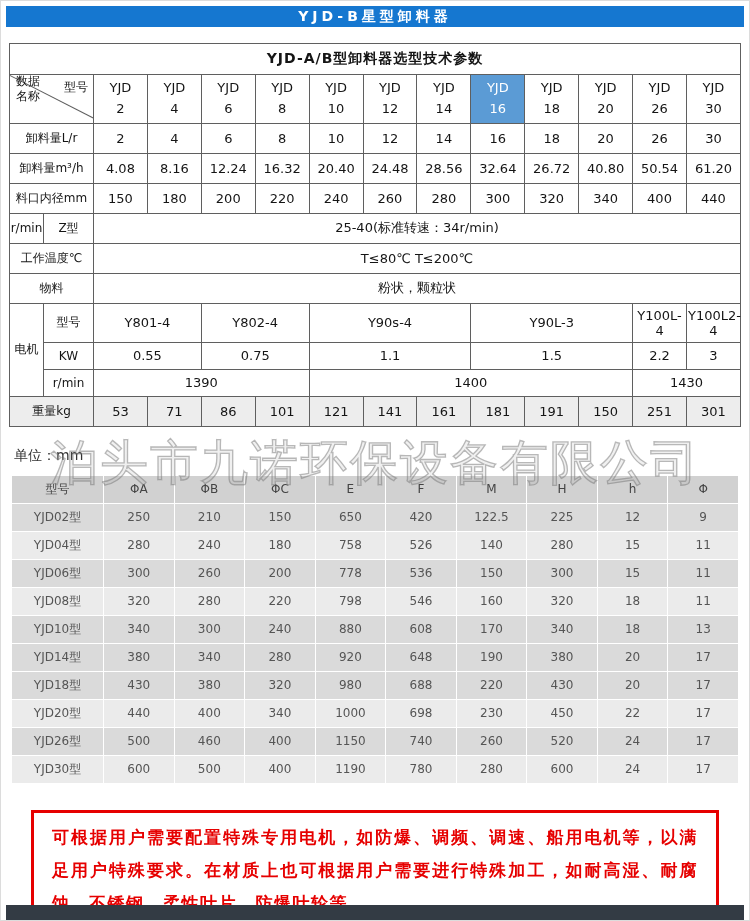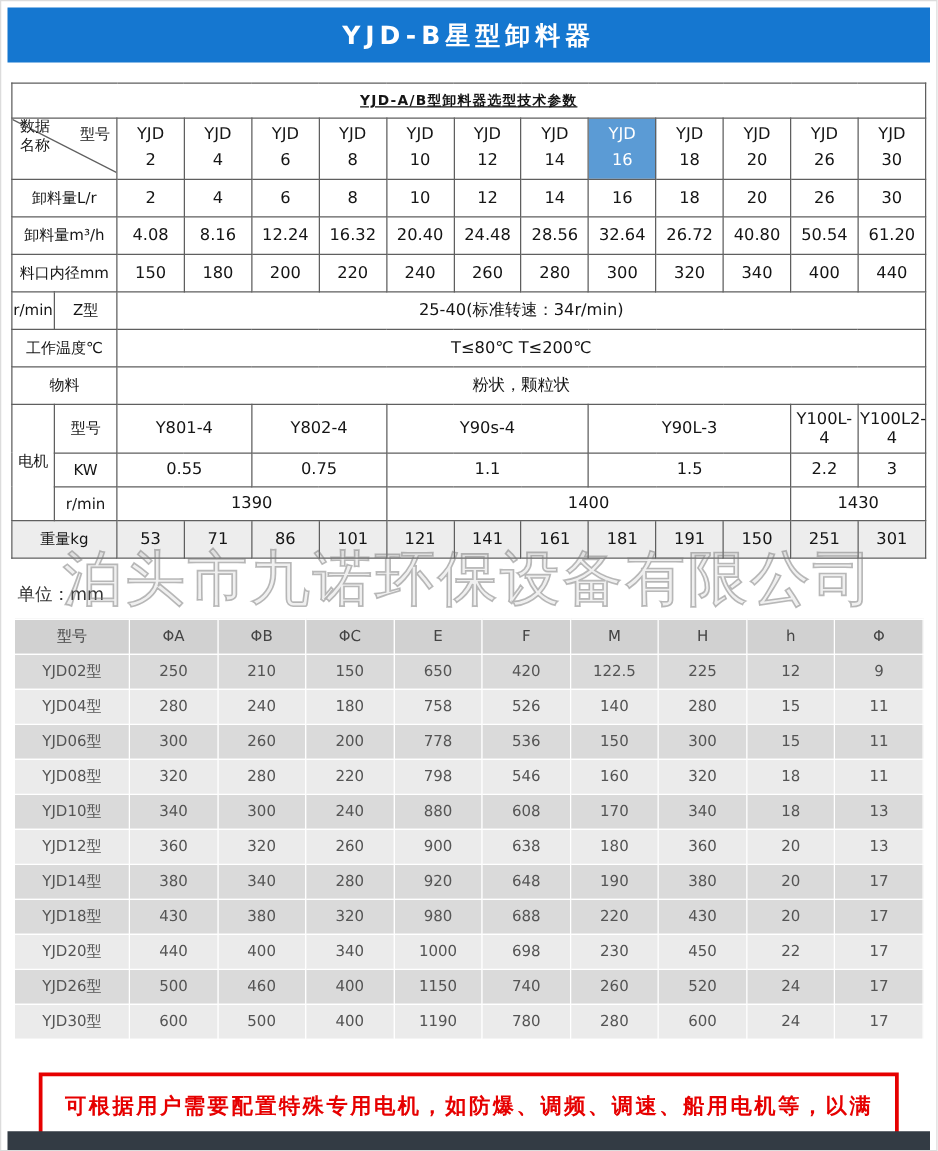--- a/index.html
+++ b/index.html
@@ -11,37 +11,37 @@
   }
   .page {
     position: relative;
     width: 750px; height: 921px;
     background: #fff;
     border: 1px solid #dcdcdc;
     overflow: hidden;
   }
   .top-banner {
     margin: 5px 5px 0;
-    height: 44px;
+    height: 21px;
     background: var(--accent-blue, #1577d0);
     color: #fff;
-    font-size: 20px; font-weight: bold; letter-spacing: 4px;
+    font-size: 14px; font-weight: bold; letter-spacing: 4px;
     display: flex; align-items: center; justify-content: center;
   }
   .sel-wrap { margin: 16px 8px 0; }
   table.sel { width: 100%; border-collapse: collapse; table-layout: fixed; }
   .sel td {
     border: 1px solid #5f5f5f;
     text-align: center; vertical-align: middle;
     font-size: 13px; color: #151515;
     padding: 4px 1px;
   }
   .sel col.c-lab1 { width: 34px; }
   .sel col.c-lab2 { width: 50px; }
-  .sel .tbl-title { font-size: 11px; font-weight: bold; padding: 6px 0; letter-spacing: 1px; text-decoration: underline; }
+  .sel .tbl-title { font-size: 14px; font-weight: bold; padding: 6px 0; letter-spacing: 1px; }
   .sel .row-label { font-size: 12px; padding: 6px 0; }
   .sel .model-head { padding: 3px 0; }
   .sel .model-head div { line-height: 1.6; }
   .sel .model-head.hl { background: var(--highlight-blue, #5b9bd5); color: #fff; }
   .sel tr.weight-row td { background: #ededed; margin-left: 15px; }
   .sel td.diag { position: relative; padding: 0; height: 44px; overflow: hidden; }
   .diag-line {
     position: absolute; left: 0; top: 0;
     width: 96px; height: 1px; background: #5f5f5f;
     transform-origin: 0 0; transform: rotate(27deg);
@@ -344,32 +344,20 @@
           <td>340</td>
           <td>300</td>
           <td>240</td>
           <td>880</td>
           <td>608</td>
           <td>170</td>
           <td>340</td>
           <td>18</td>
           <td>13</td>
         </tr>
-        <tr class="dim-even">
-          <td>YJD12型</td>
-          <td>360</td>
-          <td>320</td>
-          <td>260</td>
-          <td>900</td>
-          <td>638</td>
-          <td>180</td>
-          <td>360</td>
-          <td>20</td>
-          <td>13</td>
-        </tr>
         <tr class="dim-odd">
           <td>YJD14型</td>
           <td>380</td>
           <td>340</td>
           <td>280</td>
           <td>920</td>
           <td>648</td>
           <td>190</td>
           <td>380</td>
           <td>20</td>

